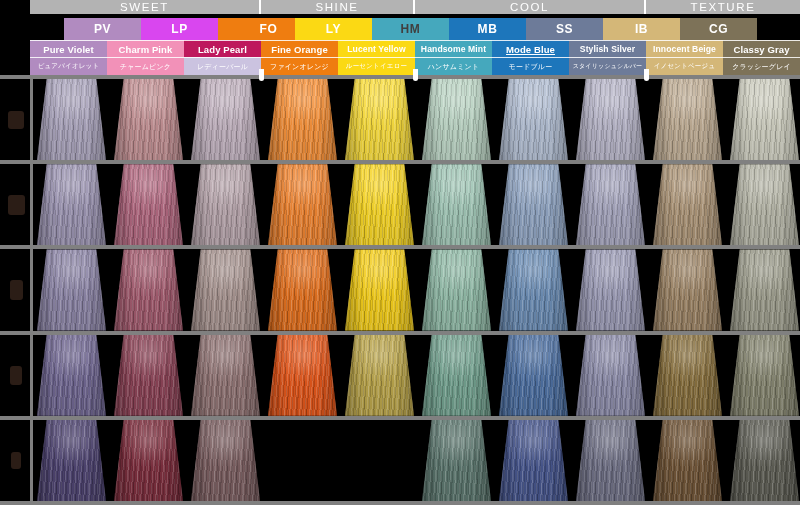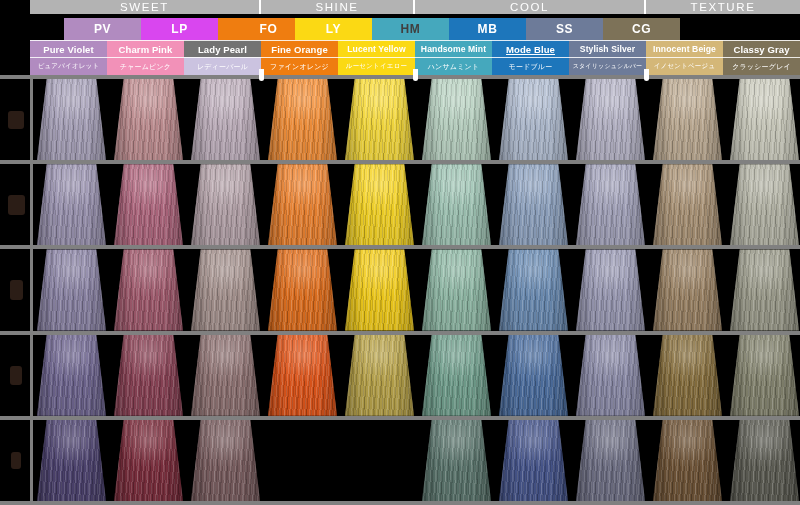--- a/index.html
+++ b/index.html
@@ -94,27 +94,28 @@
       </div>
     <div class="hrow codes" id="row-codes">
         <div class="lead"></div>
         <div class="ccell" style="width: 77px; flex: 0 0 77px; background: rgb(177, 139, 192); color: rgb(255, 255, 255); margin-left: 34px;">PV</div>
         <div class="ccell" style="width: 77px; flex: 0 0 77px; background: #d946ef; color: rgb(255, 255, 255);">LP</div>
         <div class="ccell" style="width: 77px; flex: 0 0 77px; background: rgb(239, 125, 16); color: rgb(255, 255, 255); padding-left: 24px;">FO</div>
         <div class="ccell" style="width: 77px; flex: 0 0 77px; background: rgb(251, 217, 20); color: rgb(255, 255, 255);">LY</div>
         <div class="ccell" style="width: 77px; flex: 0 0 77px; background: rgb(69, 168, 189); color: #404040;">HM</div>
         <div class="ccell" style="width: 77px; flex: 0 0 77px; background: rgb(29, 118, 187); color: rgb(255, 255, 255);">MB</div>
         <div class="ccell" style="width: 77px; flex: 0 0 77px; background: rgb(109, 123, 153); color: rgb(255, 255, 255);">SS</div>
+        <div class="ccell" style="width: 77px; flex: 0 0 77px; background: rgb(212, 183, 120); color: rgb(255, 255, 255);">IB</div>
         <div class="ccell" style="width: 77px; flex: 0 0 77px; background: rgb(125, 114, 88); color: rgb(255, 255, 255);">CG</div>
       </div>
     <div class="hrow names" id="row-names">
         <div class="lead"></div>
         <div class="ncell" style="width: 77px; flex: 0 0 77px; background: rgb(177, 139, 192); color: rgb(255, 255, 255);">Pure Violet</div>
         <div class="ncell" style="width: 77px; flex: 0 0 77px; background: rgb(242, 145, 184); color: rgb(255, 255, 255);">Charm Pink</div>
-        <div class="ncell" style="width: 77px; flex: 0 0 77px; background: #737373; color: rgb(255, 255, 255);">Lady Pearl</div>
+        <div class="ncell" style="width: 77px; flex: 0 0 77px; background: #be185d; color: rgb(255, 255, 255);">Lady Pearl</div>
         <div class="ncell" style="width: 77px; flex: 0 0 77px; background: rgb(239, 125, 16); color: rgb(255, 255, 255);">Fine Orange</div>
         <div class="ncell" style="width: 77px; flex: 0 0 77px; background: rgb(251, 217, 20); color: rgb(255, 255, 255); font-size: 8.6px;">Lucent Yellow</div>
         <div class="ncell" style="width: 77px; flex: 0 0 77px; background: rgb(69, 168, 189); color: rgb(255, 255, 255); font-size: 8.6px;">Handsome Mint</div>
         <div class="ncell" style="width: 77px; flex: 0 0 77px; background: rgb(29, 118, 187); color: rgb(255, 255, 255); text-decoration: underline;">Mode Blue</div>
         <div class="ncell" style="width: 77px; flex: 0 0 77px; background: rgb(109, 123, 153); color: rgb(255, 255, 255); font-size: 8.6px;">Stylish Silver</div>
         <div class="ncell" style="width: 77px; flex: 0 0 77px; background: rgb(212, 183, 120); color: rgb(255, 255, 255); font-size: 8.6px;">Innocent Beige</div>
         <div class="ncell" style="width: 77px; flex: 0 0 77px; background: rgb(125, 114, 88); color: rgb(255, 255, 255);">Classy Gray</div>
       </div>
     <div class="hrow jp" id="row-jp">
         <div class="lead"></div>

